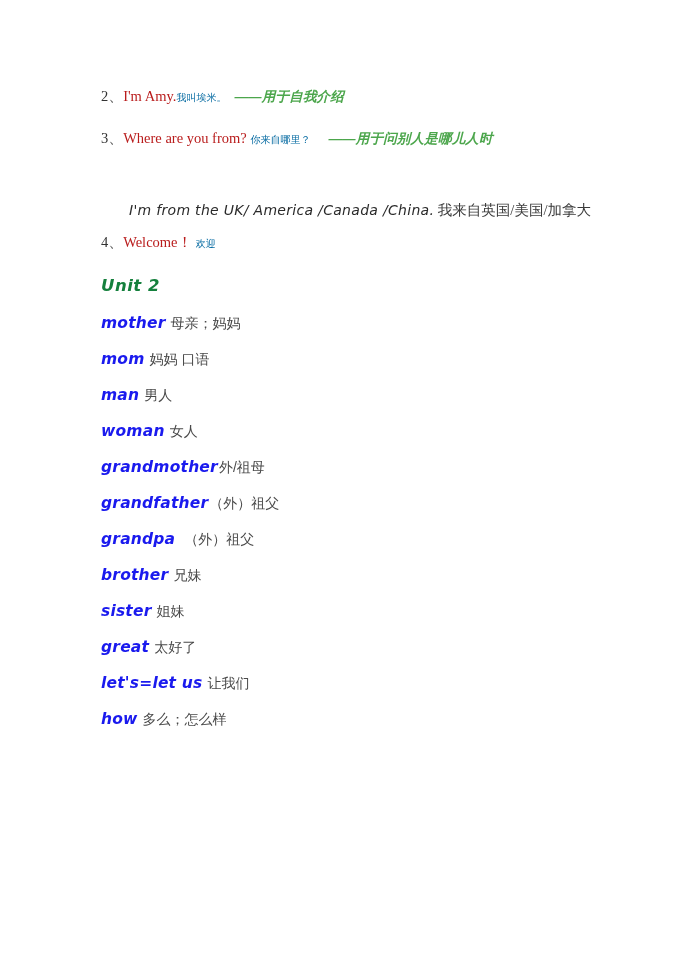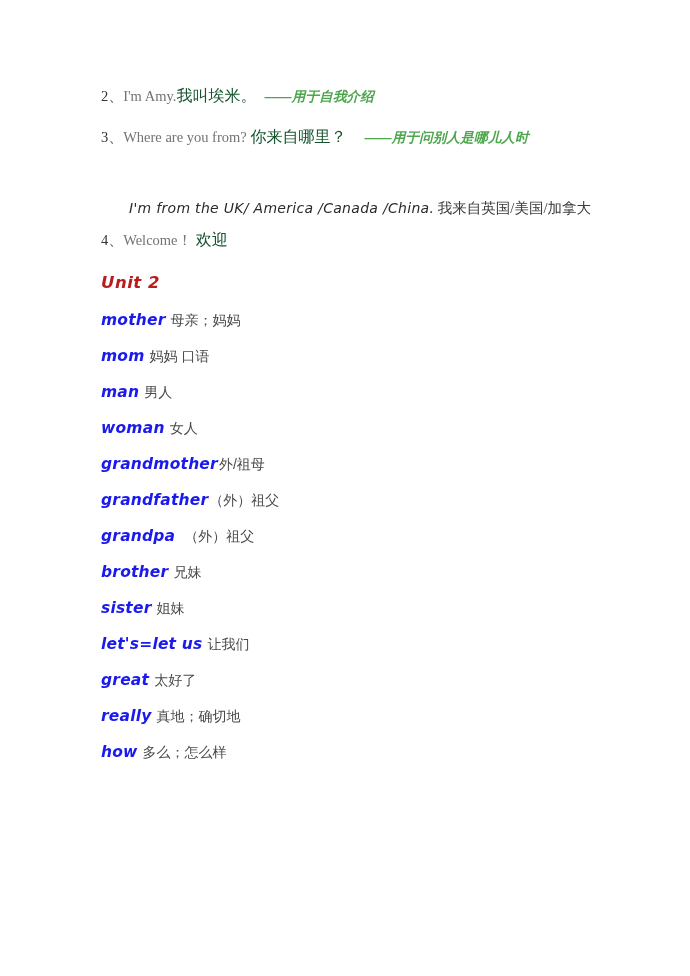--- a/index.html
+++ b/index.html
@@ -38,26 +38,26 @@
     color: #333333;
     margin-bottom: 18px;
     white-space: nowrap;
   }
   .phrase-line .num {
     font-family: "Liberation Serif", "DejaVu Serif", serif;
     letter-spacing: 0.2px;
   }
   .phrase-line .en {
     font-family: "Liberation Serif", "DejaVu Serif", serif;
-    color: #737373;
+    color: #b91c1c;
   }
   .phrase-line .cn {
-    font-family: Liberation Mono, monospace;
-    color: #14532d;
-    font-size: 16px;
+    font-family: Liberation Sans, sans-serif;
+    color: #0369a1;
+    font-size: 10px;
   }
   .note {
     color: #4ca64c;
     font-family: Liberation Sans, sans-serif;
     font-style: italic;
     font-weight: bold;
     font-size: 13.5px;
     padding-left: 8px;
     letter-spacing: 0.2px;
   }
@@ -81,21 +81,21 @@
   .rounded {
     font-family: "DejaVu Sans", "Liberation Sans", sans-serif;
     font-style: italic;
     font-size: 14px;
     color: #2a2a2a;
     letter-spacing: 0.3px;
   }
 
   
   .unit-heading {
-    color: #b91c1c;
+    color: #15803d;
     font-family: "DejaVu Sans", "Liberation Sans", sans-serif;
     font-weight: bold;
     font-style: italic;
     font-size: 16.5px;
     line-height: 22px;
     letter-spacing: 0.5px;
     margin-top: 20px;
     margin-bottom: 14px;
   }
 
@@ -193,30 +193,27 @@
 
     <li class="vocab-item">
       <span class="word">brother</span><span class="meaning">兄妹</span>
     </li>
 
     <li class="vocab-item">
       <span class="word">sister</span><span class="meaning">姐妹</span>
     </li>
 
     <li class="vocab-item">
+      <span class="word">great</span><span class="meaning">太好了</span>
+    </li>
+
+    <li class="vocab-item">
       <span class="word">let's=let us</span><span class="meaning">让我们</span>
     </li>
 
-    <li class="vocab-item">
-      <span class="word">great</span><span class="meaning">太好了</span>
-    </li>
-
-    <li class="vocab-item">
-      <span class="word">really</span><span class="meaning">真地；确切地</span>
-    </li>
 
     <li class="vocab-item">
       <span class="word">how</span><span class="meaning">多么；怎么样</span>
     </li>
 
   </ul>
 
 </div>
 
 </body></html>

